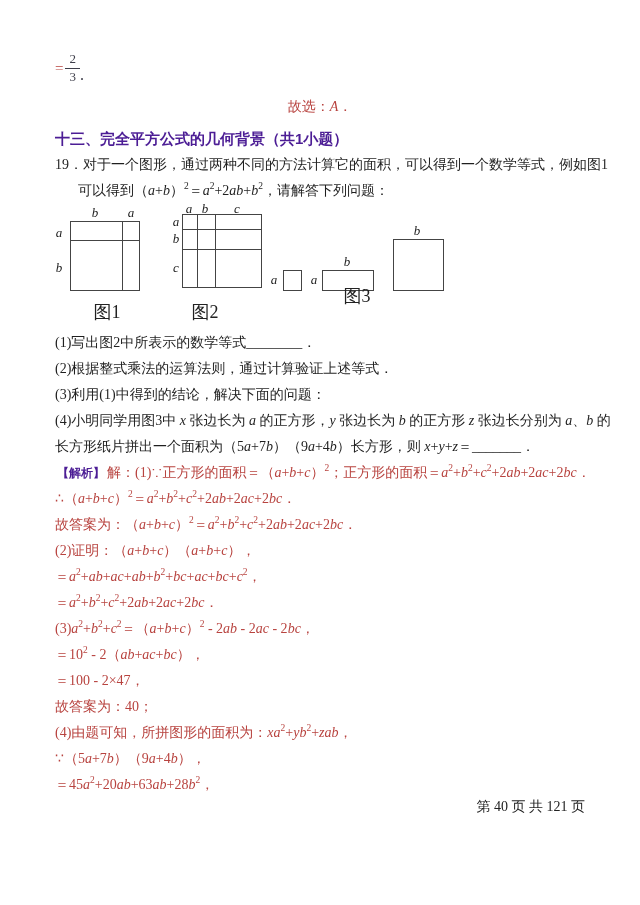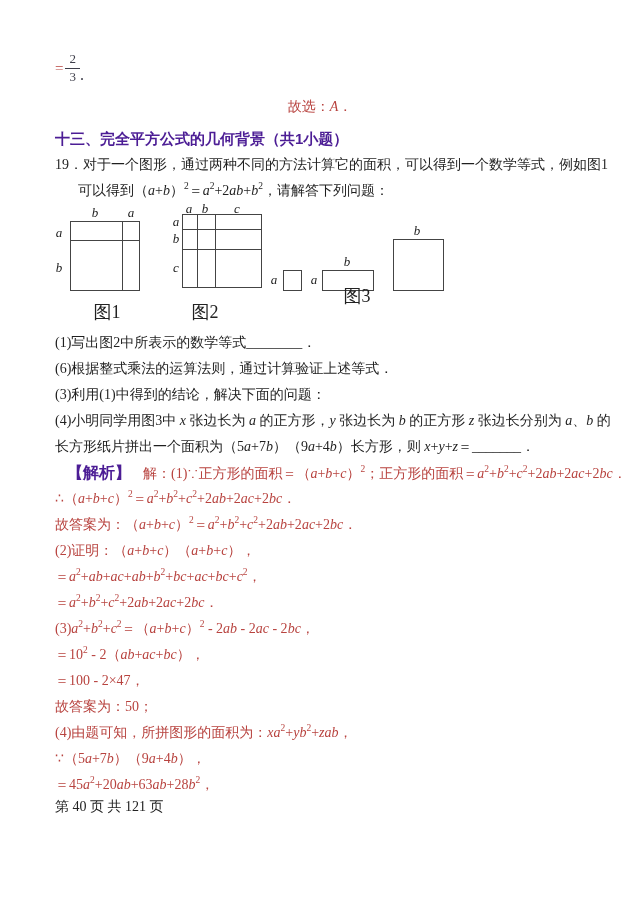--- a/index.html
+++ b/index.html
@@ -43,21 +43,21 @@
   .hline { position: absolute; left: 0; right: 0; height: 1px; background: #444; }
   .flabel {
     position: absolute; transform: translate(-50%, -50%);
     font-size: 13px; font-style: italic; line-height: 1; color: #222;
   }
   .fcap {
     position: absolute; transform: translate(-50%, -50%);
     font-size: 18px; line-height: 1; color: #222; text-align: right;
   }
 
-  .footer { text-align: left; font-size: 14px; color: #222; margin-top: 0; }
+  .footer { text-align: right; font-size: 14px; color: #222; margin-top: 0; }
 </style>
 </head>
 <body style="--red: #b8433f; --ink: #1f1f1f;">
 
 <div class="page">
 
   <div class="frac-line">
     <span class="red eq">=</span>
       <span class="frac">
         <span class="fnum">2</span>
@@ -103,33 +103,33 @@
     <span class="flabel" style="left:219px; top:75px;">a</span>
     <div class="rect" style="left:267px; top:66px; width:50px; height:19px;"></div>
     <span class="flabel" style="left:259px; top:75px;">a</span>
     <span class="flabel" style="left:292px; top:57px;">b</span>
     <div class="rect" style="left:338px; top:35px; width:49px; height:50px;"></div>
     <span class="flabel" style="left:362px; top:26px;">b</span>
     <span class="fcap" style="left:302px; top:92px;">图3</span>
   </div>
 
   <div class="line">(1)写出图2中所表示的数学等式________．</div>
-  <div class="line">(6)根据整式乘法的运算法则，通过计算验证上述等式．</div>
+  <div class="line">(2)根据整式乘法的运算法则，通过计算验证上述等式．</div>
   <div class="line">(3)利用(1)中得到的结论，解决下面的问题：</div>
   <div class="line">(4)小明同学用图3中 <i>x</i> 张边长为 <i>a</i> 的正方形，<i>y</i> 张边长为 <i>b</i> 的正方形 <i>z</i> 张边长分别为 <i>a</i>、<i>b</i> 的</div>
   <div class="line">长方形纸片拼出一个面积为（5<i>a</i>+7<i>b</i>）（9<i>a</i>+4<i>b</i>）长方形，则 <i>x</i>+<i>y</i>+<i>z</i>＝_______．</div>
 
-  <div class="line red"><span class="heading red" style="display:inline; font-size:16px; margin:12px;">【解析】</span><span>解：(1)∵正方形的面积＝（<i>a</i>+<i>b</i>+<i>c</i>）<sup>2</sup>；正方形的面积＝<i>a</i><sup>2</sup>+<i>b</i><sup>2</sup>+<i>c</i><sup>2</sup>+2<i>a</i><i>b</i>+2<i>a</i><i>c</i>+2<i>b</i><i>c</i>．</span></div>
+  <div class="line red"><span class="heading red" style="display:inline; font-size:12px; margin:2px;">【解析】</span><span>解：(1)∵正方形的面积＝（<i>a</i>+<i>b</i>+<i>c</i>）<sup>2</sup>；正方形的面积＝<i>a</i><sup>2</sup>+<i>b</i><sup>2</sup>+<i>c</i><sup>2</sup>+2<i>a</i><i>b</i>+2<i>a</i><i>c</i>+2<i>b</i><i>c</i>．</span></div>
   <div class="line red">∴（<i>a</i>+<i>b</i>+<i>c</i>）<sup>2</sup>＝<i>a</i><sup>2</sup>+<i>b</i><sup>2</sup>+<i>c</i><sup>2</sup>+2<i>a</i><i>b</i>+2<i>a</i><i>c</i>+2<i>b</i><i>c</i>．</div>
   <div class="line red">故答案为：（<i>a</i>+<i>b</i>+<i>c</i>）<sup>2</sup>＝<i>a</i><sup>2</sup>+<i>b</i><sup>2</sup>+<i>c</i><sup>2</sup>+2<i>a</i><i>b</i>+2<i>a</i><i>c</i>+2<i>b</i><i>c</i>．</div>
   <div class="line red">(2)证明：（<i>a</i>+<i>b</i>+<i>c</i>）（<i>a</i>+<i>b</i>+<i>c</i>），</div>
   <div class="line red">＝<i>a</i><sup>2</sup>+<i>a</i><i>b</i>+<i>a</i><i>c</i>+<i>a</i><i>b</i>+<i>b</i><sup>2</sup>+<i>b</i><i>c</i>+<i>a</i><i>c</i>+<i>b</i><i>c</i>+<i>c</i><sup>2</sup>，</div>
   <div class="line red">＝<i>a</i><sup>2</sup>+<i>b</i><sup>2</sup>+<i>c</i><sup>2</sup>+2<i>a</i><i>b</i>+2<i>a</i><i>c</i>+2<i>b</i><i>c</i>．</div>
   <div class="line red">(3)<i>a</i><sup>2</sup>+<i>b</i><sup>2</sup>+<i>c</i><sup>2</sup>＝（<i>a</i>+<i>b</i>+<i>c</i>）<sup>2</sup> - 2<i>a</i><i>b</i> - 2<i>a</i><i>c</i> - 2<i>b</i><i>c</i>，</div>
   <div class="line red">＝10<sup>2</sup> - 2（<i>a</i><i>b</i>+<i>a</i><i>c</i>+<i>b</i><i>c</i>），</div>
   <div class="line red">＝100 - 2×47，</div>
-  <div class="line red">故答案为：50；</div>
+  <div class="line red">故答案为：40；</div>
   <div class="line red">(4)由题可知，所拼图形的面积为：<i>x</i><i>a</i><sup>2</sup>+<i>y</i><i>b</i><sup>2</sup>+<i>z</i><i>a</i><i>b</i>，</div>
   <div class="line red">∵（5<i>a</i>+7<i>b</i>）（9<i>a</i>+4<i>b</i>），</div>
   <div class="line red">＝45<i>a</i><sup>2</sup>+20<i>a</i><i>b</i>+63<i>a</i><i>b</i>+28<i>b</i><sup>2</sup>，</div>
 
   <div class="footer">第 40 页 共 121 页</div>
 </div>
 
 </body></html>

